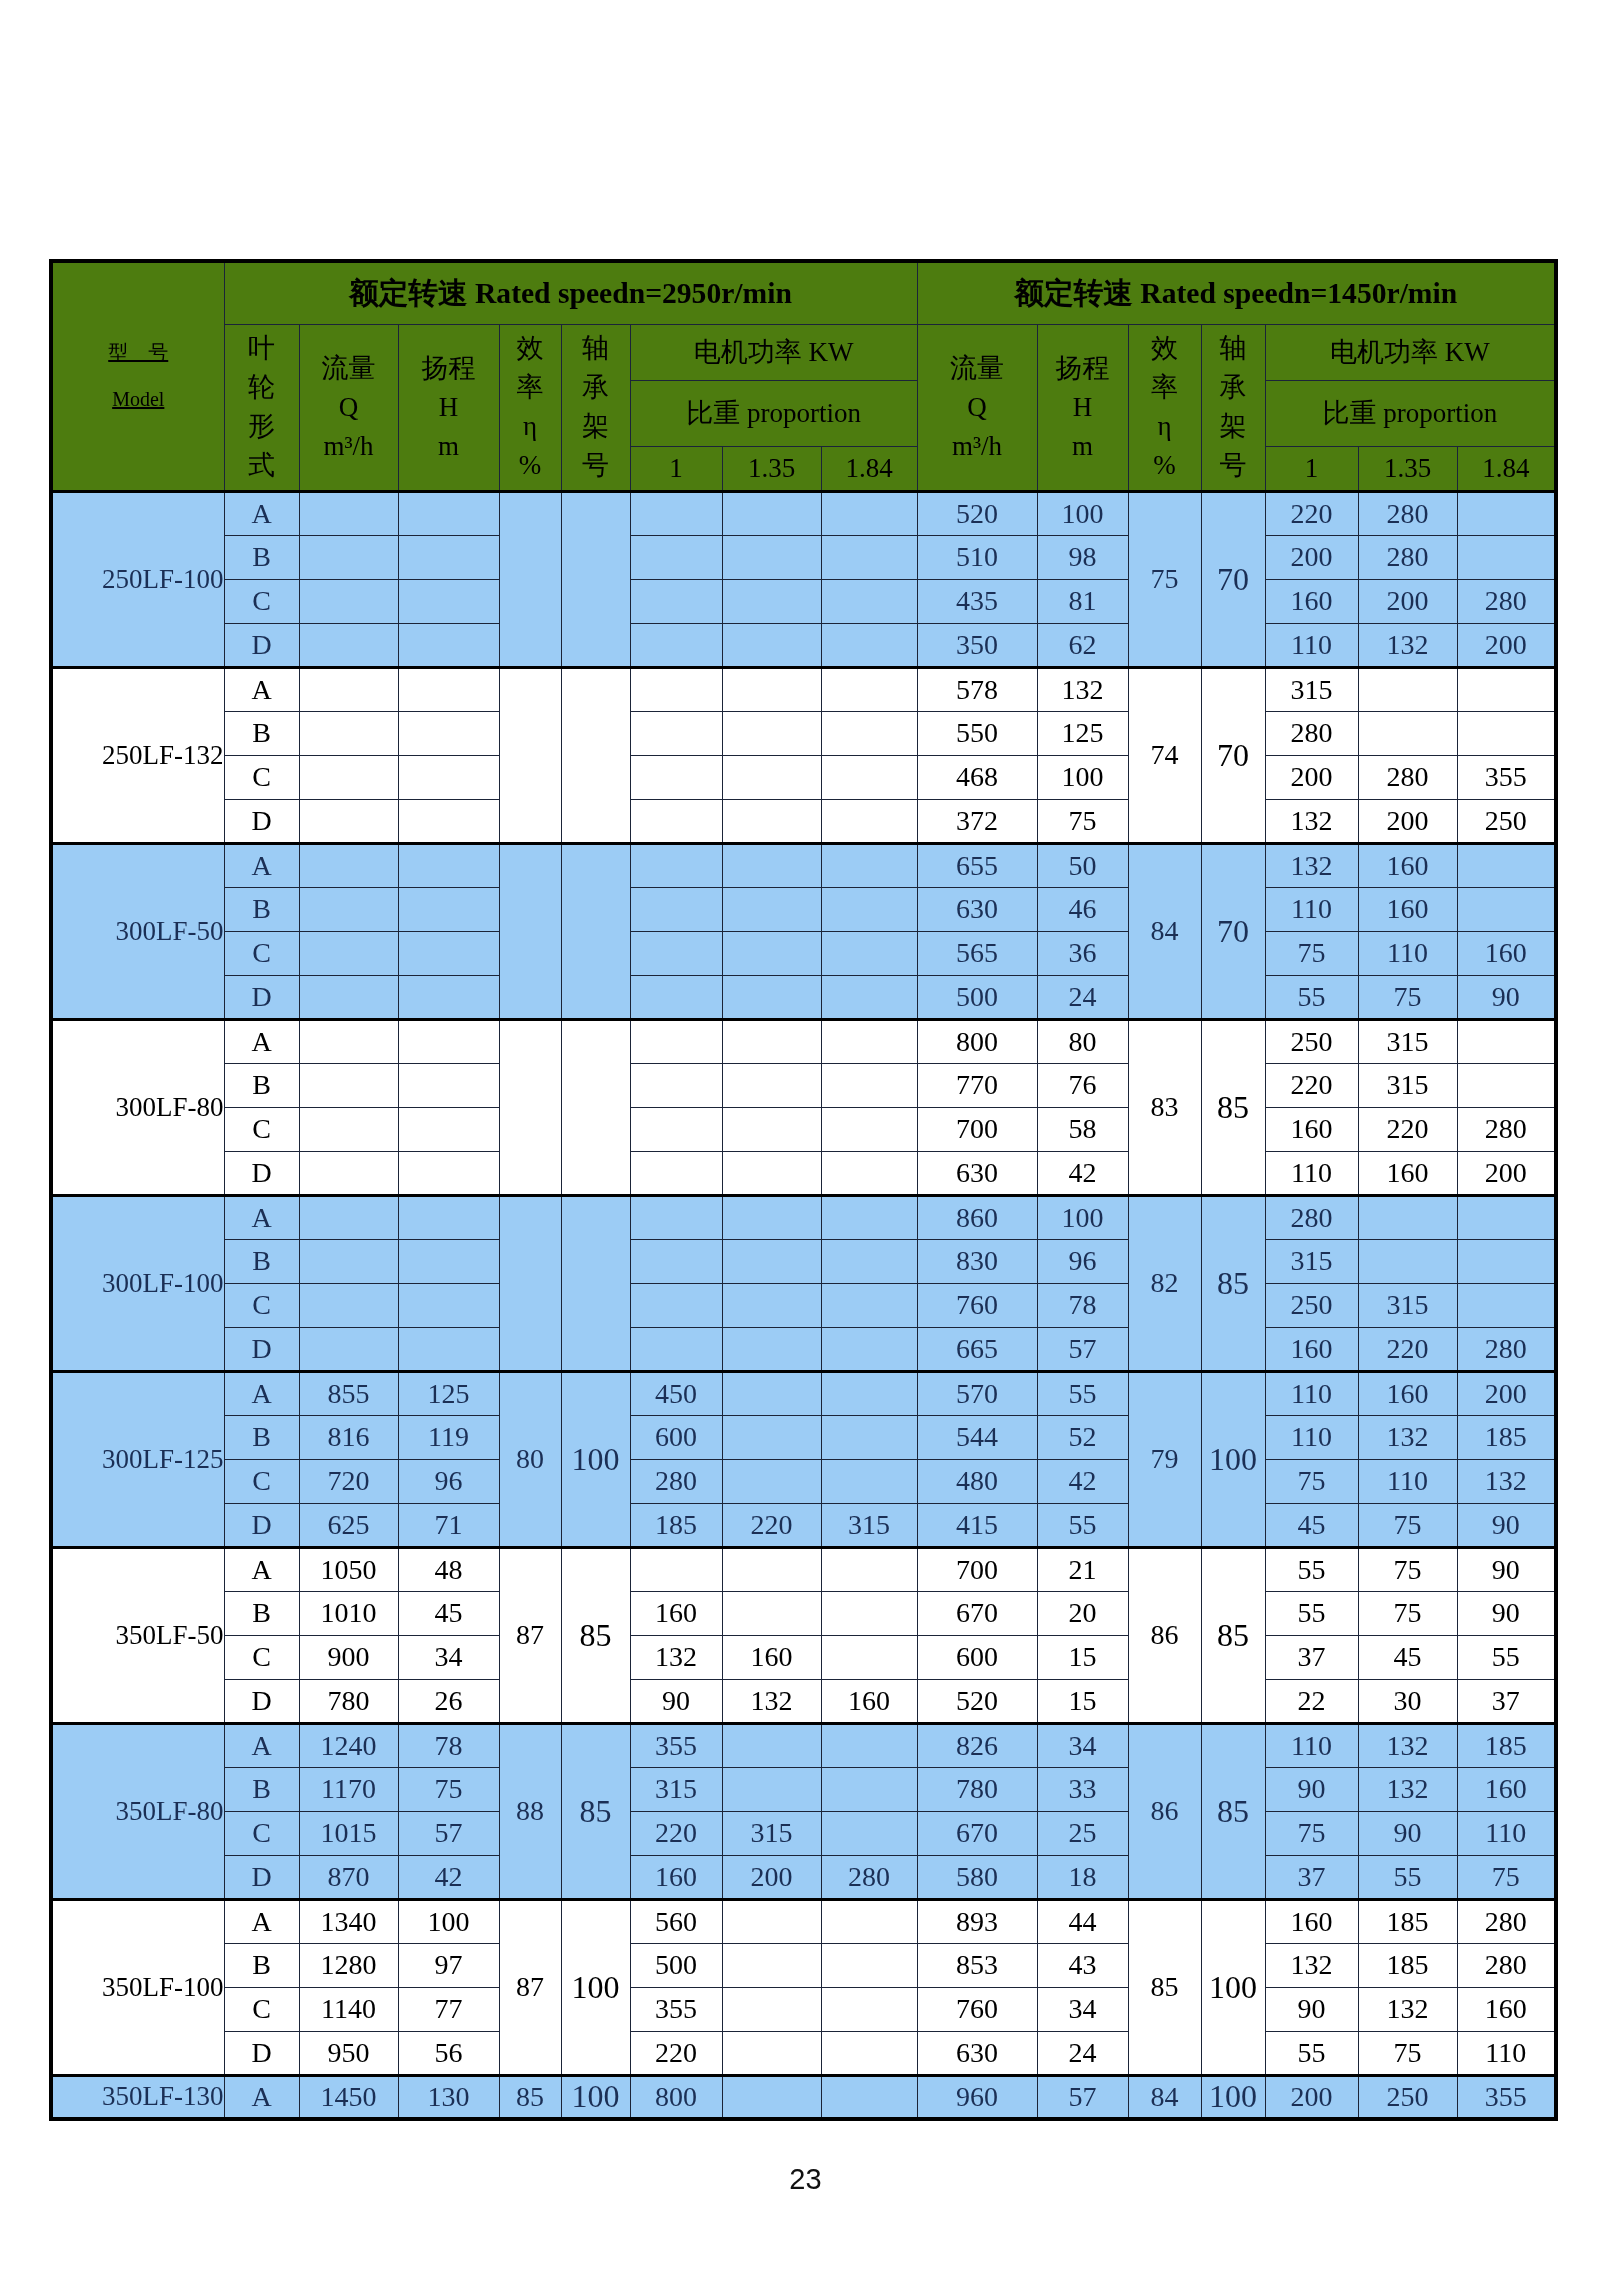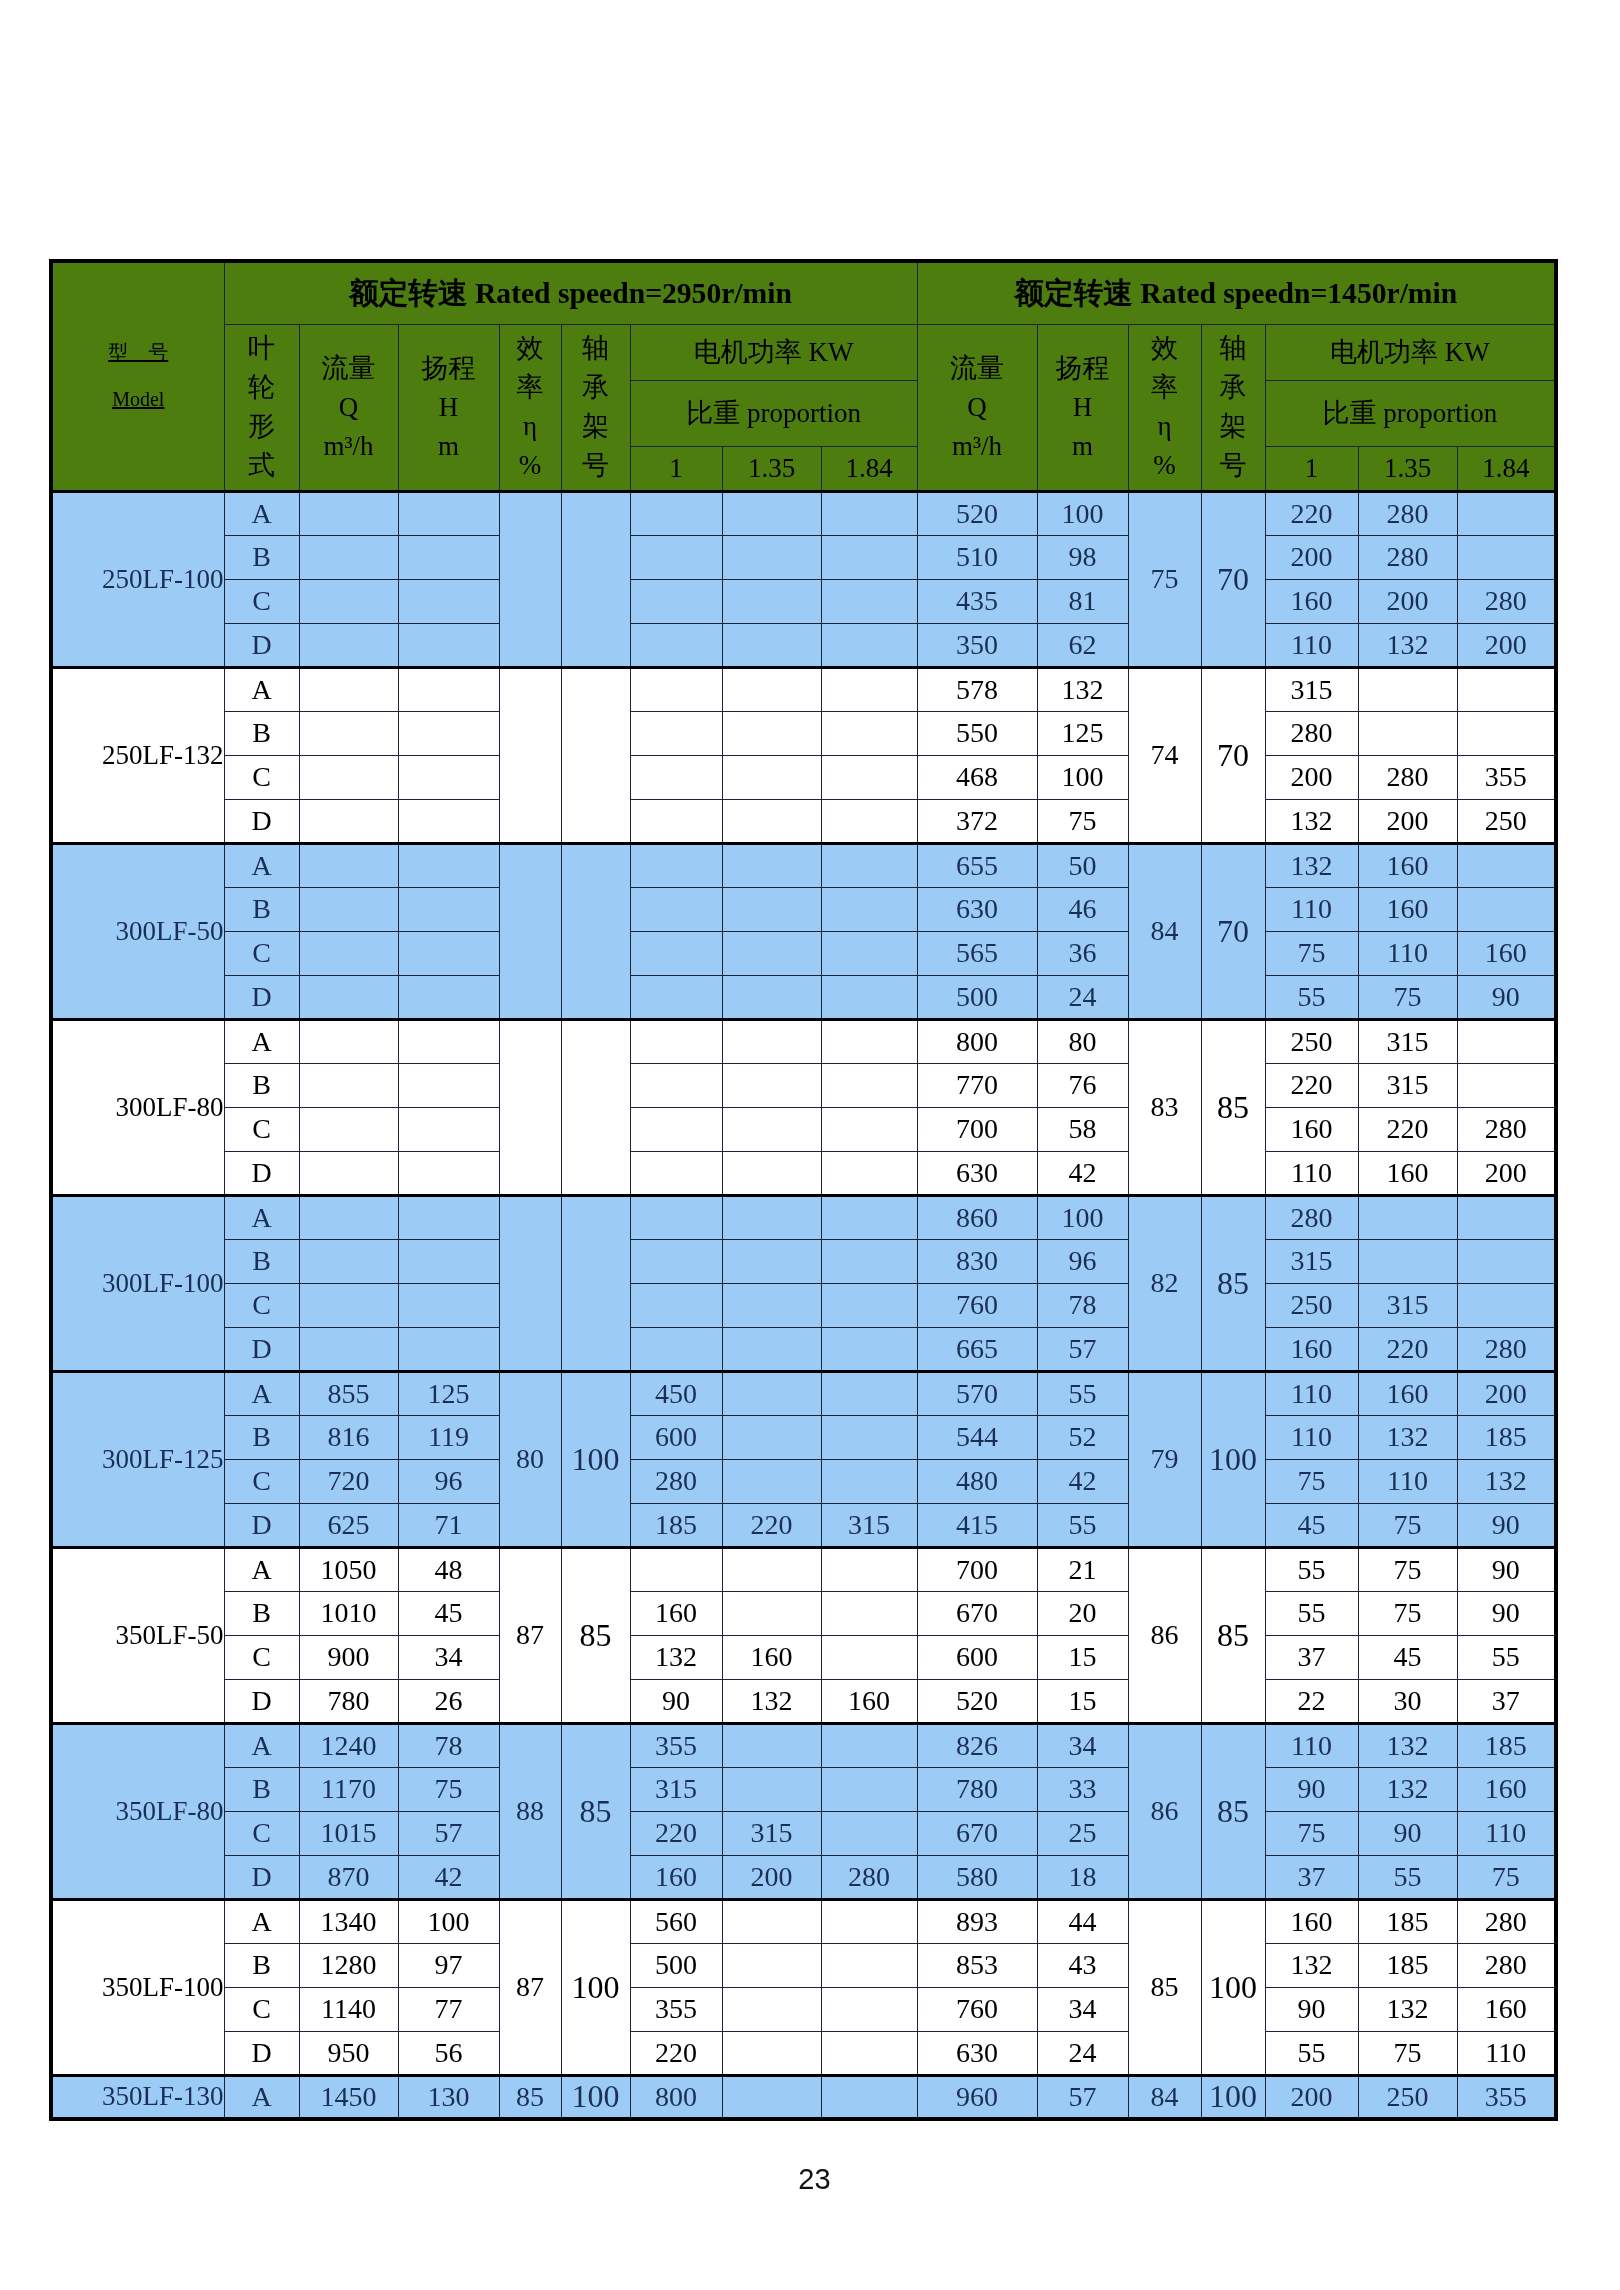--- a/index.html
+++ b/index.html
@@ -53,21 +53,21 @@
   tbody td.model-cell{font-size:27px;text-align:right;}
   tbody td.bearing{font-size:32px;}
   tbody tr.blue td{
     background:var(--row-blue,#9CCCF5);
     color:var(--blue-text,#1b2f55);
   }
   tbody tr.group-start td{border-top:3.6px solid #000000;}
   thead tr.hr4 th{border-bottom:2.7px solid #000000;}
   .page-number{
     position:absolute;
-    left:61px;top:2163px;width:1507px;
+    left:52px;top:2163px;width:1507px;
     text-align:center;
     font-family:"Liberation Sans","DejaVu Sans",sans-serif;
     font-size:29px;
     color:#111111;
   }
 </style>
 </head>
 <body>
 
 <div class="page">

